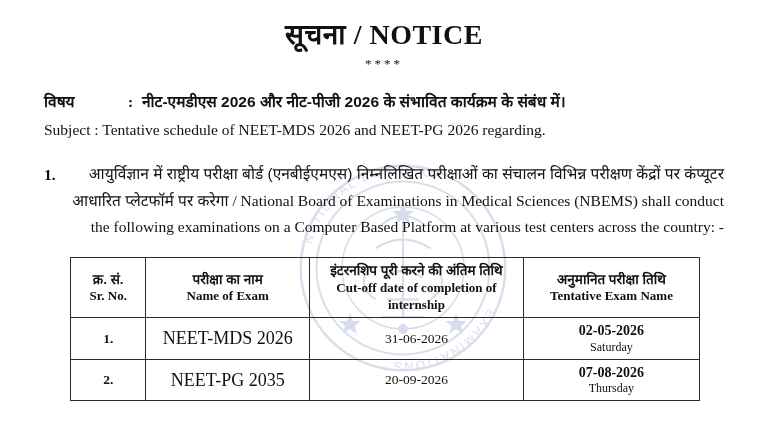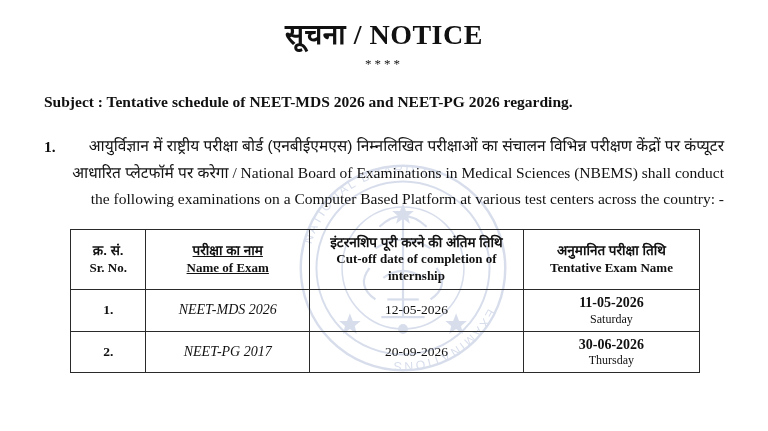--- a/index.html
+++ b/index.html
@@ -66,21 +66,21 @@
   }
   .subject-line {
     display: flex;
     align-items: baseline;
     font-weight: bold;
   }
   .subject-label { width: 84px; flex: 0 0 84px; }
   .subject-colon { width: 14px; flex: 0 0 14px; }
   .subject-text { flex: 1 1 auto; }
   .subject-en {
-    font-weight: bold;
+    font-weight: normal;
     margin-top: 5px;
     font-size: 15.5px;
   }
 
   
   .para {
     margin-top: 20px;
     display: flex;
     font-size: 15.5px;
     line-height: 1.72;
@@ -111,27 +111,27 @@
     padding: 4px 6px;
     vertical-align: middle;
     text-align: center;
   }
   table.sched th {
     font-weight: bold;
     line-height: 1.3;
     font-size: 13.5px;
   }
   th.c1 { width: 12%; }
-  th.c2 { width: 26%; text-decoration: underline; }
+  th.c2 { width: 26%; }
   th.c3 { width: 34%; }
   th.c4 { width: 28%; }
   .th-hi { display:block; font-family:"Liberation Sans", sans-serif; font-weight: bold; font-size: 13.5px;}
   .th-en { display:block; font-weight: bold; font-size: 13px; }
   td.sr { font-weight: bold; font-size: 13.5px; }
-  td.exam { font-size: 14px; font-style: italic; }
+  td.exam { font-size: 18px; }
   td.cutoff { font-size: 13.5px; }
   td.date { font-weight: bold; font-size: 14px; line-height: 1.25; }
   td.date .day { display:block; font-weight: normal; font-size: 12px; }
 
   .hi { font-family: "Liberation Sans", sans-serif; }
 </style>
 </head>
 <body>
 
 <div class="page">
@@ -174,20 +174,25 @@
   <div class="content">
 
     <div class="title">
       <span class="hi">सूचना</span>
       <span class="slash">/</span>
       <span>NOTICE</span>
     </div>
     <div class="stars">****</div>
 
     <div class="subject-block">
+      <div class="subject-line">
+        <span class="subject-label hi">विषय</span>
+        <span class="subject-colon">:</span>
+        <span class="subject-text hi">नीट-एमडीएस 2026 और नीट-पीजी 2026 के संभावित कार्यक्रम के संबंध में।</span>
+      </div>
       <div class="subject-en">Subject : Tentative schedule of NEET-MDS 2026 and NEET-PG 2026 regarding.</div>
     </div>
 
     <div class="para">
       <div class="para-num">1.</div>
       <div class="para-body">
         <span class="hi">आयुर्विज्ञान में राष्ट्रीय परीक्षा बोर्ड (एनबीईएमएस) निम्नलिखित परीक्षाओं का संचालन विभिन्न परीक्षण केंद्रों पर कंप्यूटर आधारित प्लेटफॉर्म पर करेगा</span>
         <span>/</span>
         <span>National Board of Examinations in Medical Sciences (NBEMS) shall conduct the following examinations on a Computer Based Platform at various test centers across the country: -</span>
       </div>
@@ -212,32 +217,32 @@
             <th class="c4">
               <span class="th-hi">अनुमानित परीक्षा तिथि</span>
               <span class="th-en">Tentative Exam Name</span>
             </th>
           </tr>
         </thead>
         <tbody>
           <tr>
             <td class="sr">1.</td>
             <td class="exam">NEET-MDS 2026</td>
-            <td class="cutoff">12-05-2026</td>
+            <td class="cutoff">31-06-2026</td>
             <td class="date">
-              <span>11-05-2026</span>
+              <span>02-05-2026</span>
               <span class="day">Saturday</span>
             </td>
           </tr>
           <tr>
             <td class="sr">2.</td>
-            <td class="exam">NEET-PG 2017</td>
+            <td class="exam">NEET-PG 2035</td>
             <td class="cutoff">20-09-2026</td>
             <td class="date">
-              <span>30-06-2026</span>
+              <span>07-08-2026</span>
               <span class="day">Thursday</span>
             </td>
           </tr>
         </tbody>
       </table>
     </div>
 
   </div>
 </div>
 

